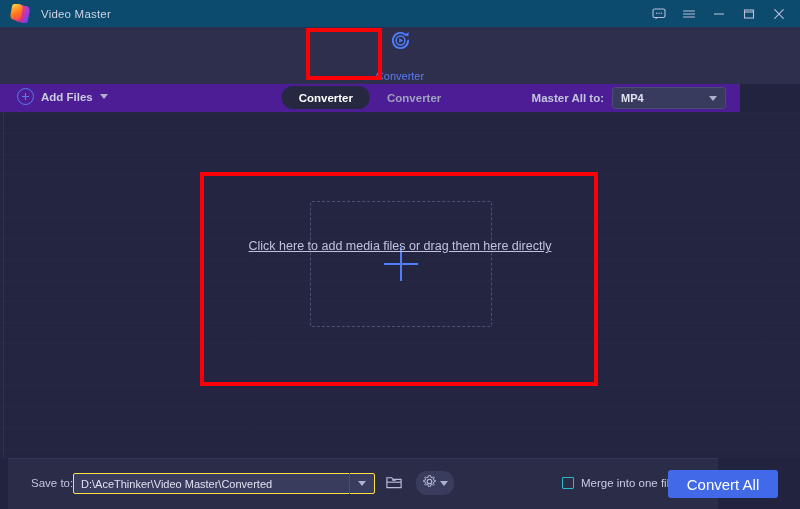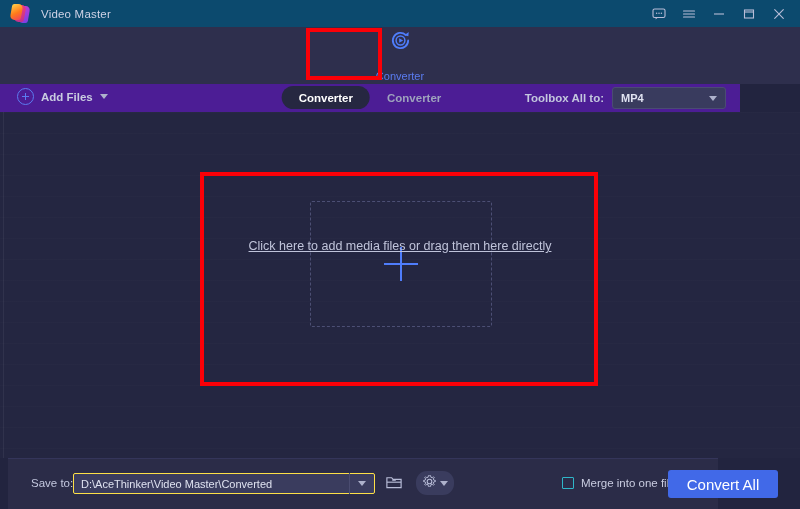--- a/index.html
+++ b/index.html
@@ -354,21 +354,21 @@
       <span class="af-label">Add Files</span>
       <span class="caret"></span>
     </div>
 
     <div class="segmented">
       <div class="seg on">Converter</div>
       <div class="seg off">Converter</div>
     </div>
 
     <div class="convert-all-to">
-      <span class="cat-label">Toolbox All to:</span>
+      <span class="cat-label">Master All to:</span>
       <div class="cat-select">
         <span class="cat-value">MP4</span>
         <span class="caret"></span>
       </div>
     </div>
   </div>
 
   <div class="main">
     <div class="dropzone">
       <span class="dz-plus"></span>

